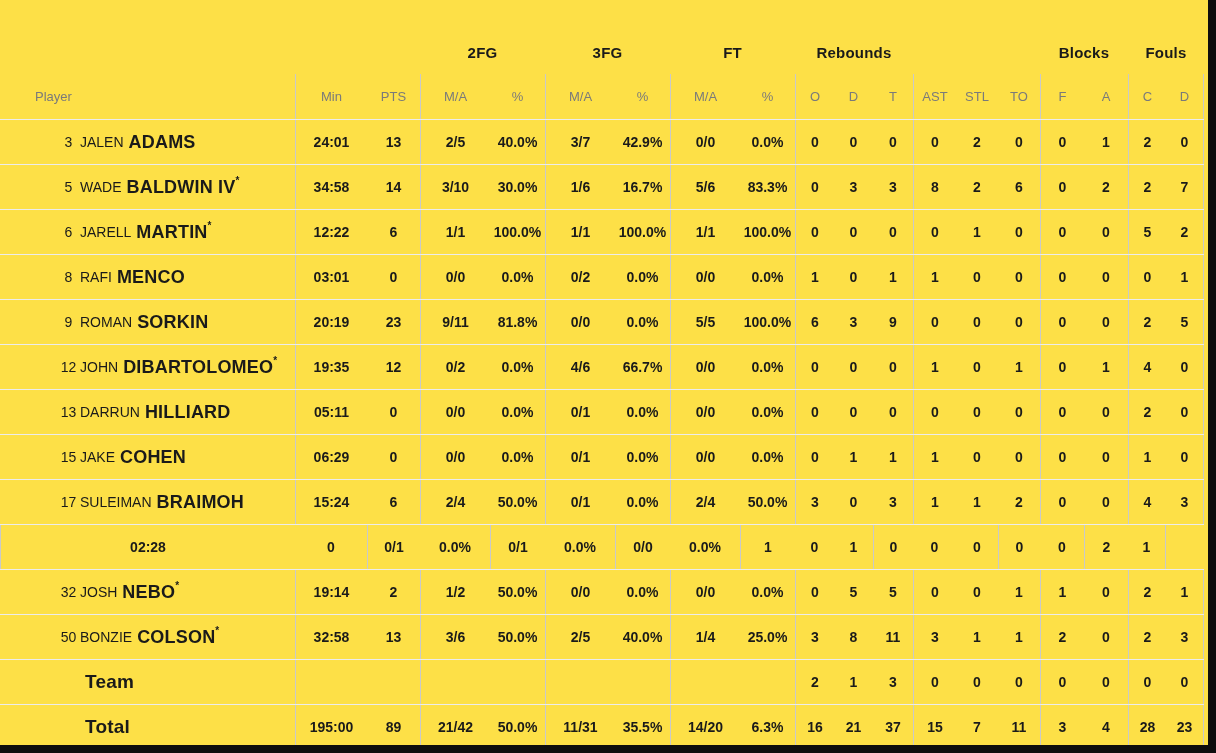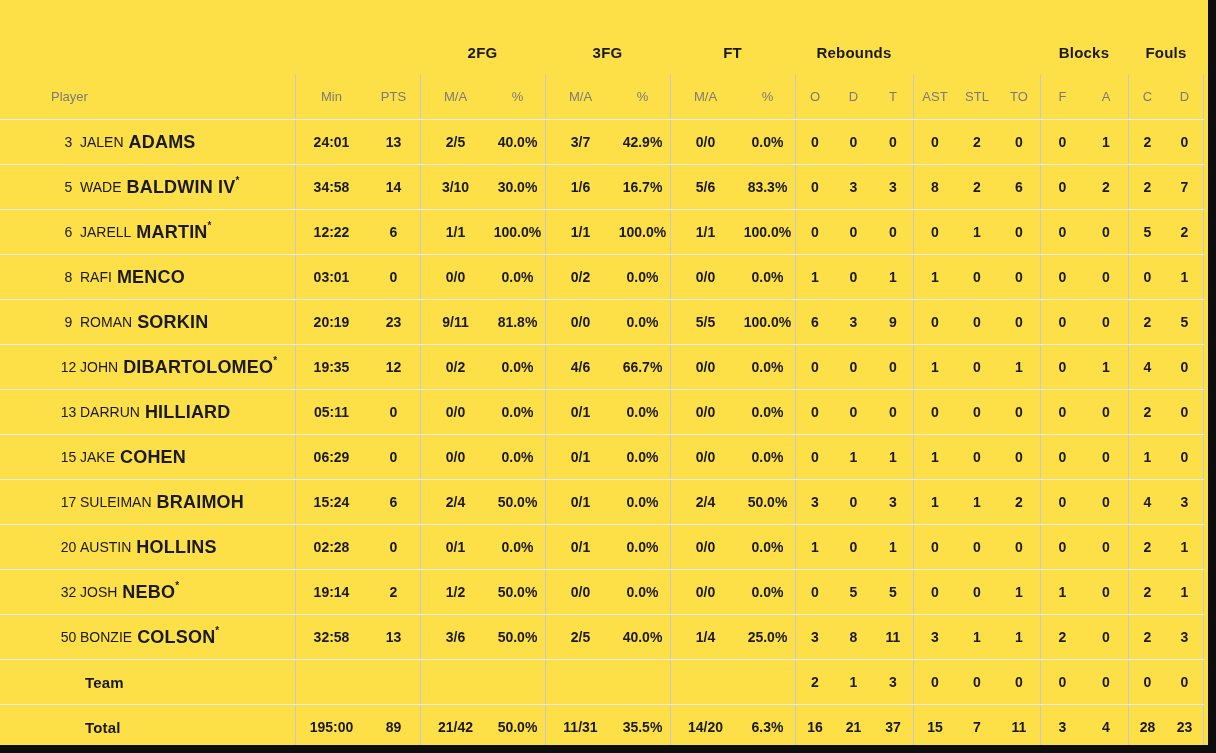--- a/index.html
+++ b/index.html
@@ -25,35 +25,35 @@
     height:45px; align-items:center;
   }
   .cell { text-align:center; font-size:14px; color:#1a1a1a; font-weight:600; height:100%;
           display:flex; align-items:center; justify-content:center; }
 
   
   .ghead { text-align:center; font-size:15px; font-weight:700; color:#1a1a1a; letter-spacing:.2px; }
 
   
   .subhead-row .cell { font-size:13px; color:#7a7a7a; font-weight:400; }
-  .subhead-row .c-player { justify-content:flex-start; padding-left:51px; }
+  .subhead-row .c-player { justify-content:flex-start; padding-left:35px; }
 
   
   .vline-l { border-left:1px solid #c9c9c9; }
   .vline-r { border-right:1px solid #c9c9c9; }
 
   
   .row { border-top:1px solid #ececec; }
   .row .c-player { justify-content:flex-start; padding-left:57px; font-weight:400; }
   .pnum { display:inline-block; min-width:23px; font-size:14px; color:#1a1a1a; }
   .pfirst { font-size:14px; color:#1a1a1a; margin-right:5px; }
   .plast { font-size:18px; color:#1a1a1a; font-weight:700; letter-spacing:.2px; }
   .pstar { font-size:10px; font-weight:700; color:#1a1a1a; align-self:flex-start; margin-top:10px; }
   .row.total .cell, .row.total .plast { font-weight:700; }
-  .row.team .plast, .row.total .plast { font-size:15px; }
+  .row.team .plast, .row.total .plast { font-size:19px; }
 </style>
 </head>
 <body>
 
 <div class="page">
 
   <div class="boxscore">
 
     <div class="group-row">
       <div class="ghead"></div>
@@ -327,26 +327,20 @@
       <div class="cell vline-l">1</div>
       <div class="cell">1</div>
       <div class="cell">2</div>
       <div class="cell vline-l">0</div>
       <div class="cell">0</div>
       <div class="cell vline-l">4</div>
       <div class="cell vline-r">3</div>
     </div>
 
     <div class="row">
-      <div class="cell c-player">
-        <span class="pnum">20</span>
-        <span class="pfirst">AUSTIN</span>
-        <span class="plast">HOLLINS</span>
-        <span class="pstar"></span>
-      </div>
       <div class="cell vline-l">02:28</div>
       <div class="cell">0</div>
       <div class="cell vline-l">0/1</div>
       <div class="cell">0.0%</div>
       <div class="cell vline-l">0/1</div>
       <div class="cell">0.0%</div>
       <div class="cell vline-l">0/0</div>
       <div class="cell">0.0%</div>
       <div class="cell vline-l">1</div>
       <div class="cell">0</div>

